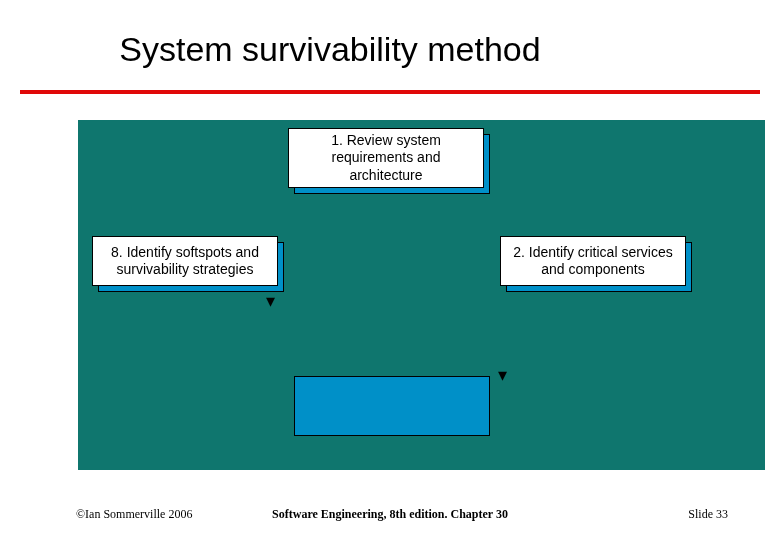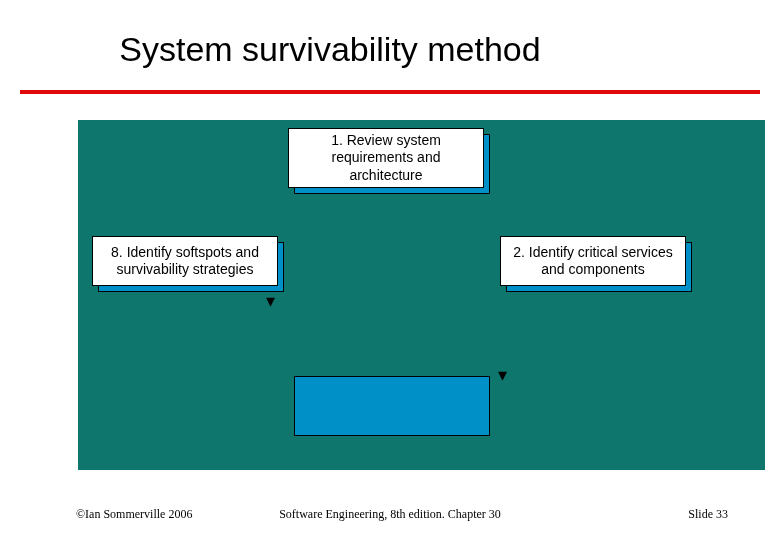--- a/index.html
+++ b/index.html
@@ -83,21 +83,21 @@
     left: 52px;
     bottom: 0;
     margin-left: 24px;
   }
   .footer-center {
     position: absolute;
     left: 0;
     width: 780px;
     text-align: center;
     bottom: 0;
-    font-weight: normal;
+    font-weight: bold;
   }
   .footer-right {
     position: absolute;
     right: 52px;
     bottom: 0;
   }
 </style>
 </head>
 <body>
 

